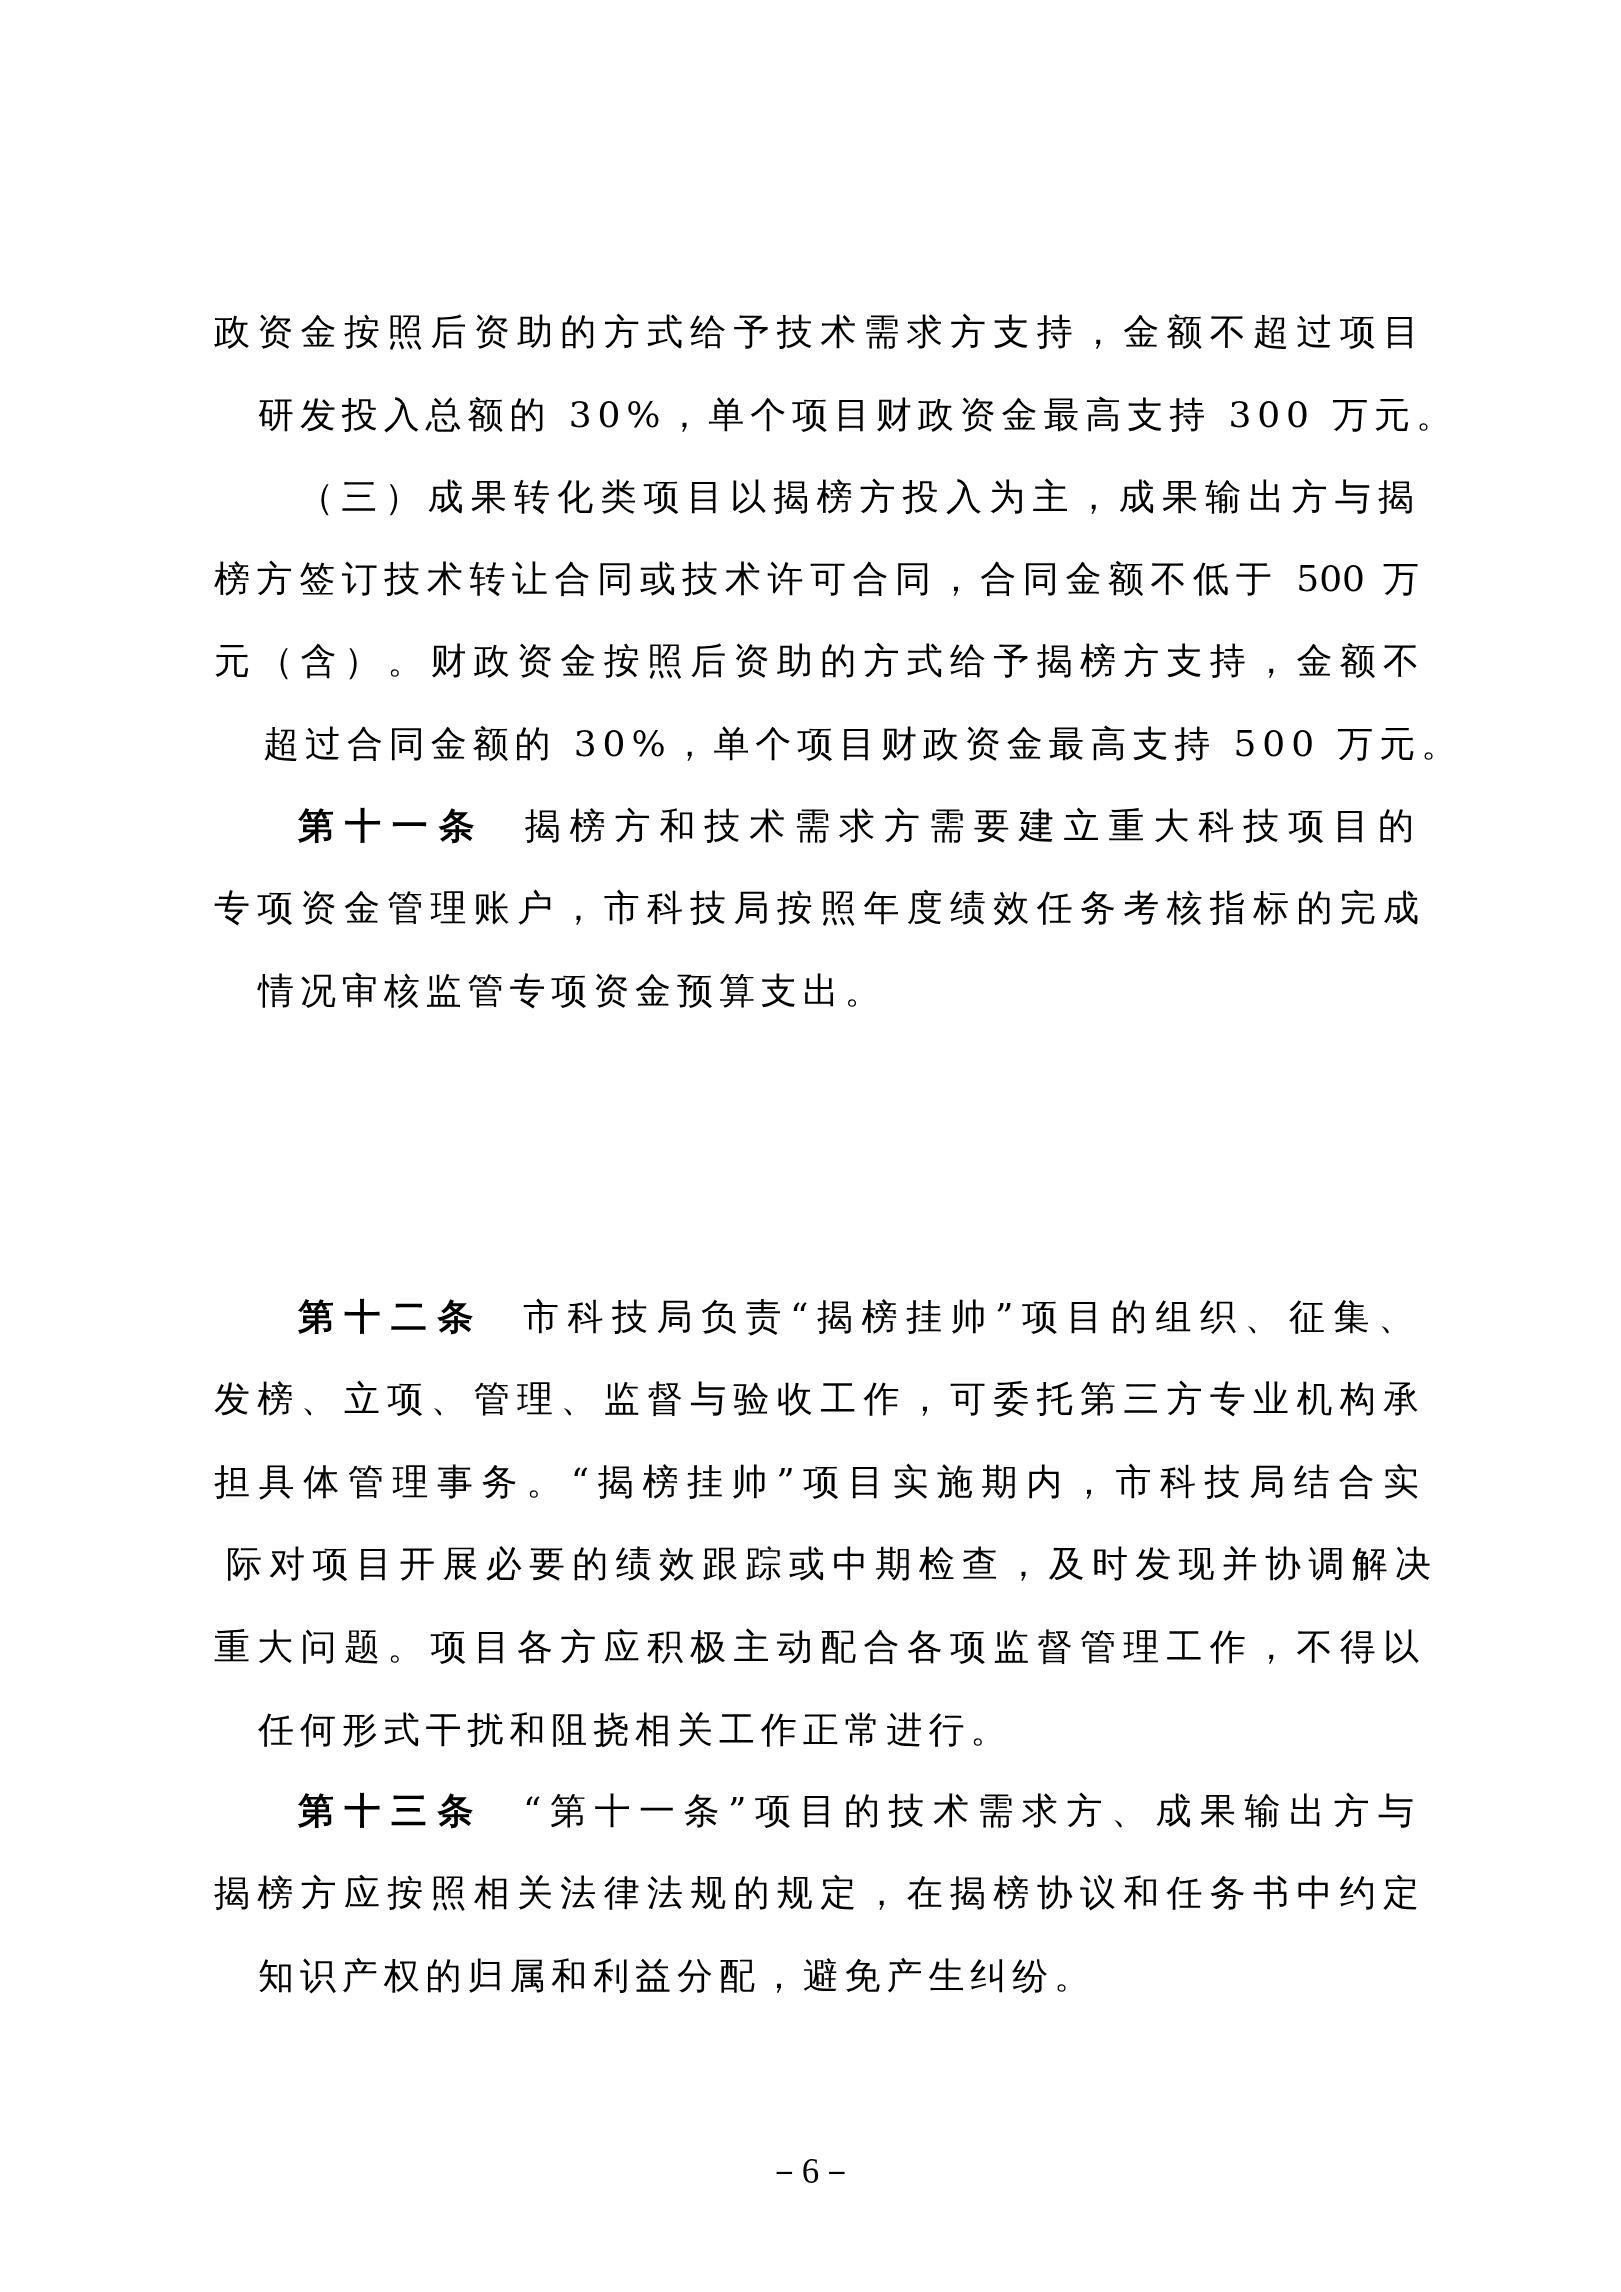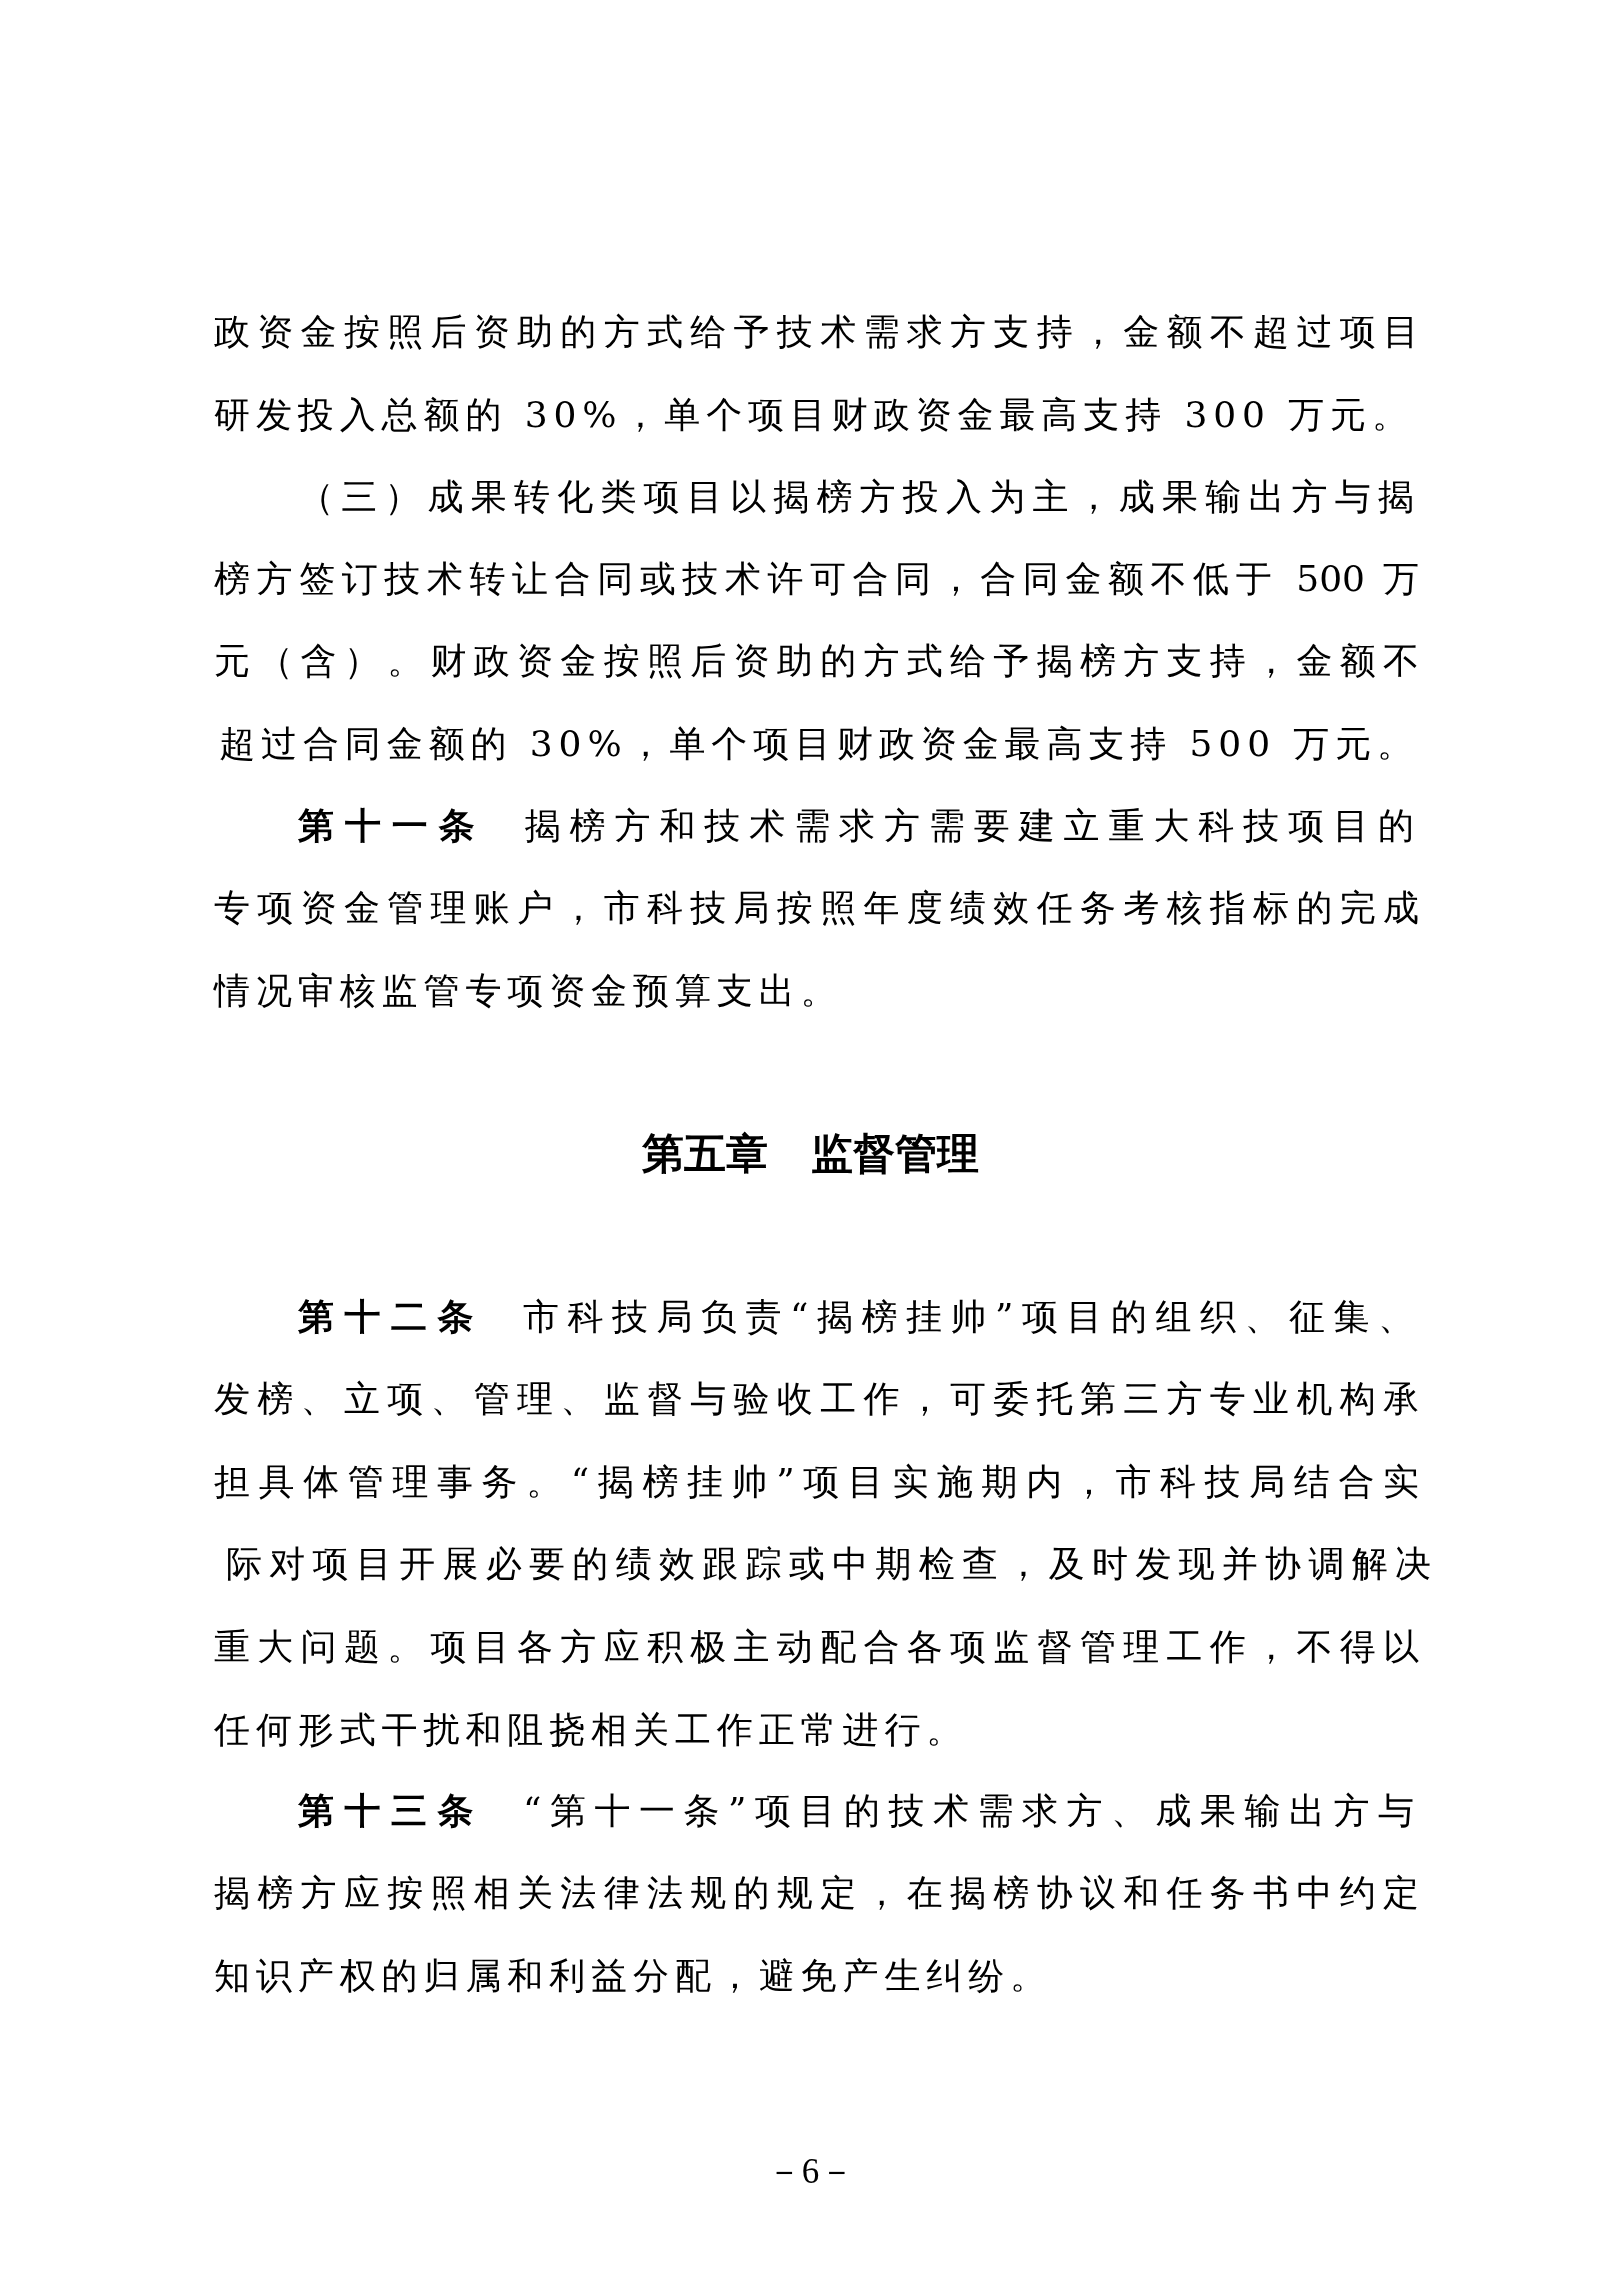--- a/index.html
+++ b/index.html
@@ -32,20 +32,21 @@
       white-space: nowrap;
       letter-spacing: 0;
     }
     .line.full {
       text-align: justify;
       text-align-last: justify;
     }
     .line.last {
       text-align: left;
       letter-spacing: 5.9px;
+      margin-left: 44px;
     }
     .line.indent {
       left: 298px;
       width: 1116px;
     }
     .art-head {
       font-family: Liberation Serif, serif;
       font-weight: bold;
       letter-spacing: 2px;
       margin-right: 39px;
@@ -91,23 +92,20 @@
     <div class="line full" style="top:631px;">元（含）。财政资金按照后资助的方式给予揭榜方支持，金额不</div>
     <div class="line last" style="top:714px;text-align:right;">超过合同金额的 30%，单个项目财政资金最高支持 500 万元。</div>
   </div>
 
   <div>
     <div class="line full indent" style="top:796px;"><span class="art-head">第十一条</span><span>揭榜方和技术需求方需要建立重大科技项目的</span></div>
     <div class="line full" style="top:878px;">专项资金管理账户，市科技局按照年度绩效任务考核指标的完成</div>
     <div class="line last" style="top:961px;">情况审核监管专项资金预算支出。</div>
   </div>
 
-  <div class="chapter">
-    <span>第五章</span><span class="gap"></span><span>监督管理</span>
-  </div>
 
   <div>
     <div class="line full indent" style="top:1287px;"><span class="art-head">第十二条</span><span>市科技局负责“揭榜挂帅”项目的组织、征集、</span></div>
     <div class="line full" style="top:1369px;">发榜、立项、管理、监督与验收工作，可委托第三方专业机构承</div>
     <div class="line full" style="top:1452px;">担具体管理事务。“揭榜挂帅”项目实施期内，市科技局结合实</div>
     <div class="line full" style="top:1534px;margin-left:12px;">际对项目开展必要的绩效跟踪或中期检查，及时发现并协调解决</div>
     <div class="line full" style="top:1617px;">重大问题。项目各方应积极主动配合各项监督管理工作，不得以</div>
     <div class="line last" style="top:1700px;">任何形式干扰和阻挠相关工作正常进行。</div>
   </div>
 

